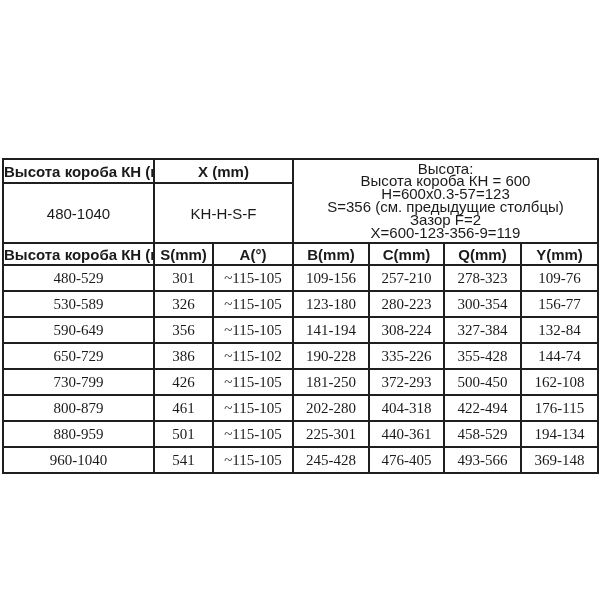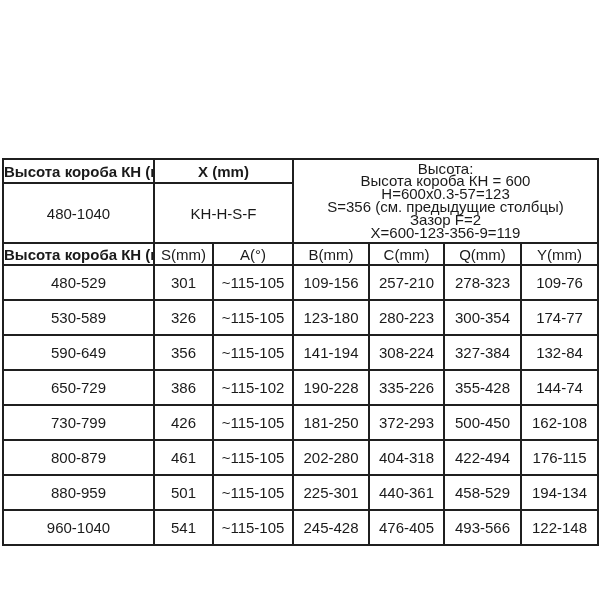--- a/index.html
+++ b/index.html
@@ -31,28 +31,28 @@
     vertical-align: middle;
     font-size: 15px;
     color: #1a1a1a;
     white-space: nowrap;
     overflow: hidden;
     padding: 0;
   }
   tr.r-top-head { height: 24px; }
   tr.r-top-val  { height: 60px; }
   tr.r-head     { height: 22px; }
-  tr.r-data     { height: 35px; }
+  tr.r-data     { height: 26px; font-family: Liberation Serif, serif; }
   td.hdr-bold {
     font-weight: bold;
     font-size: 14px;
   }
   td.hdr-letter {
     font-size: 16px;
-    font-weight: normal;
+    font-weight: bold;
   }
   td.big-val {
     font-size: 17px;
     font-weight: normal;
     border-radius: 10px;
   }
   td.example-cell {
     text-align: left;
     vertical-align: top;
     padding: 5px 4px 0 16px;
@@ -115,21 +115,21 @@
       <td class="data-cell">278-323</td>
       <td class="data-cell">109-76</td>
     </tr>
     <tr class="r-data">
       <td class="data-cell">530-589</td>
       <td class="data-cell">326</td>
       <td class="data-cell">~115-105</td>
       <td class="data-cell">123-180</td>
       <td class="data-cell">280-223</td>
       <td class="data-cell">300-354</td>
-      <td class="data-cell">174-77</td>
+      <td class="data-cell">156-77</td>
     </tr>
     <tr class="r-data">
       <td class="data-cell">590-649</td>
       <td class="data-cell">356</td>
       <td class="data-cell">~115-105</td>
       <td class="data-cell">141-194</td>
       <td class="data-cell">308-224</td>
       <td class="data-cell">327-384</td>
       <td class="data-cell">132-84</td>
     </tr>
@@ -169,17 +169,17 @@
       <td class="data-cell">458-529</td>
       <td class="data-cell">194-134</td>
     </tr>
     <tr class="r-data">
       <td class="data-cell">960-1040</td>
       <td class="data-cell">541</td>
       <td class="data-cell">~115-105</td>
       <td class="data-cell">245-428</td>
       <td class="data-cell">476-405</td>
       <td class="data-cell">493-566</td>
-      <td class="data-cell">122-148</td>
+      <td class="data-cell">369-148</td>
     </tr>
   </tbody>
     </table>
 </div>
 
 </body></html>

